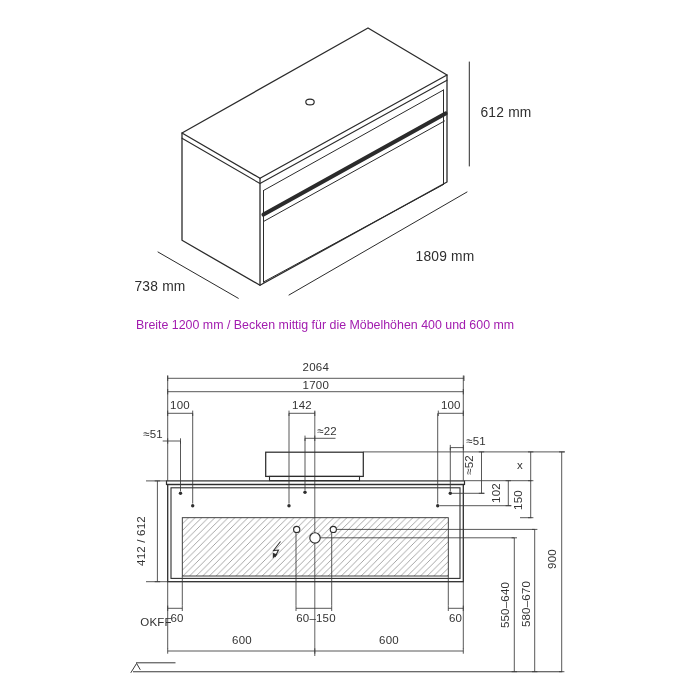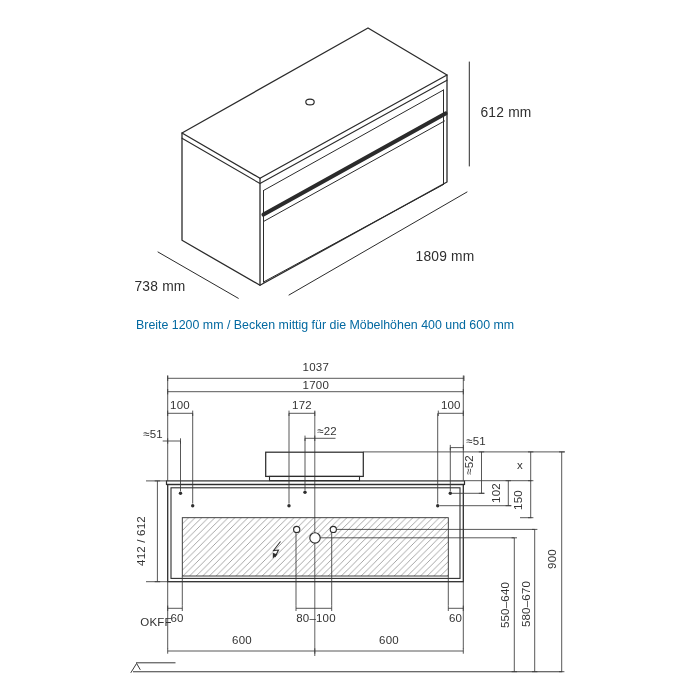--- a/index.html
+++ b/index.html
@@ -3,21 +3,21 @@
 <meta charset="utf-8">
 <style>
   html,body{margin:0;padding:0;background:#ffffff;}
   .stage{position:relative;width:700px;height:700px;background:#ffffff;overflow:hidden;
          font-family:"Liberation Sans","DejaVu Sans",sans-serif;color:#333;}
   .stage svg{position:absolute;left:0;top:0;}
   .lbl{position:absolute;transform:translate(-50%,-50%);white-space:nowrap;
        font-size:11.5px;color:#333;letter-spacing:0.2px;line-height:1;}
   .lbl.rot{transform:translate(-50%,-50%) rotate(-90deg);}
   .lbl.iso{font-size:13.8px;color:#2e2e2e;}
-  .caption{position:absolute;white-space:nowrap;font-size:12.4px;color:#0369a1;
+  .caption{position:absolute;white-space:nowrap;font-size:12.4px;color:#a21caf;
            transform:none;line-height:1.1;}
 </style>
 </head>
 <body>
 
 <div class="stage">
 
 <svg width="700" height="700" viewBox="0 0 700 700">
   <defs>
     <pattern id="hatch" width="6.6" height="6.6" patternUnits="userSpaceOnUse">
@@ -130,39 +130,39 @@
     <polygon fill="#2e2e2e" points="272.8,552.8 277.5,554.4 272.8,558.6"></polygon>
   </g>
 </svg>
 
 <div class="lbl iso" style="left:506px;top:113px">612 mm</div>
 <div class="lbl iso" style="left:445px;top:257px">1809 mm</div>
 <div class="lbl iso" style="left:160px;top:286.5px">738 mm</div>
 
 <div class="caption" style="left:136px;top:319px">Breite 1200 mm / Becken mittig für die Möbelhöhen 400 und 600 mm</div>
 
-<div class="lbl" style="left:315.8px;top:368.3px">1037</div>
+<div class="lbl" style="left:315.8px;top:368.3px">2064</div>
 <div class="lbl" style="left:315.8px;top:385.6px">1700</div>
 <div class="lbl" style="left:180px;top:406.4px">100</div>
-<div class="lbl" style="left:302px;top:406.4px">172</div>
+<div class="lbl" style="left:302px;top:406.4px">142</div>
 <div class="lbl" style="left:450.8px;top:406.4px">100</div>
 <div class="lbl" style="left:153px;top:435px">≈51</div>
 <div class="lbl" style="left:327px;top:431.5px">≈22</div>
 <div class="lbl" style="left:476px;top:441.5px">≈51</div>
 
 <div class="lbl rot" style="left:469.5px;top:464.5px">≈52</div>
 <div class="lbl" style="left:520px;top:466px">x</div>
 <div class="lbl rot" style="left:496.5px;top:492.8px">102</div>
 <div class="lbl rot" style="left:519px;top:499.5px">150</div>
 <div class="lbl rot" style="left:553px;top:558.5px">900</div>
 <div class="lbl rot" style="left:505.5px;top:605px">550–640</div>
 <div class="lbl rot" style="left:526.5px;top:603.5px">580–670</div>
 
 <div class="lbl rot" style="left:142px;top:540.5px">412 / 612</div>
 
 <div class="lbl" style="left:177px;top:618.8px">60</div>
-<div class="lbl" style="left:316px;top:618.8px">80–100</div>
+<div class="lbl" style="left:316px;top:618.8px">60–150</div>
 <div class="lbl" style="left:455.5px;top:618.8px">60</div>
 <div class="lbl" style="left:242px;top:641px">600</div>
 <div class="lbl" style="left:389px;top:641px">600</div>
 <div class="lbl" style="left:156px;top:623px">OKFF</div>
 
 </div>
 
 </body></html>

